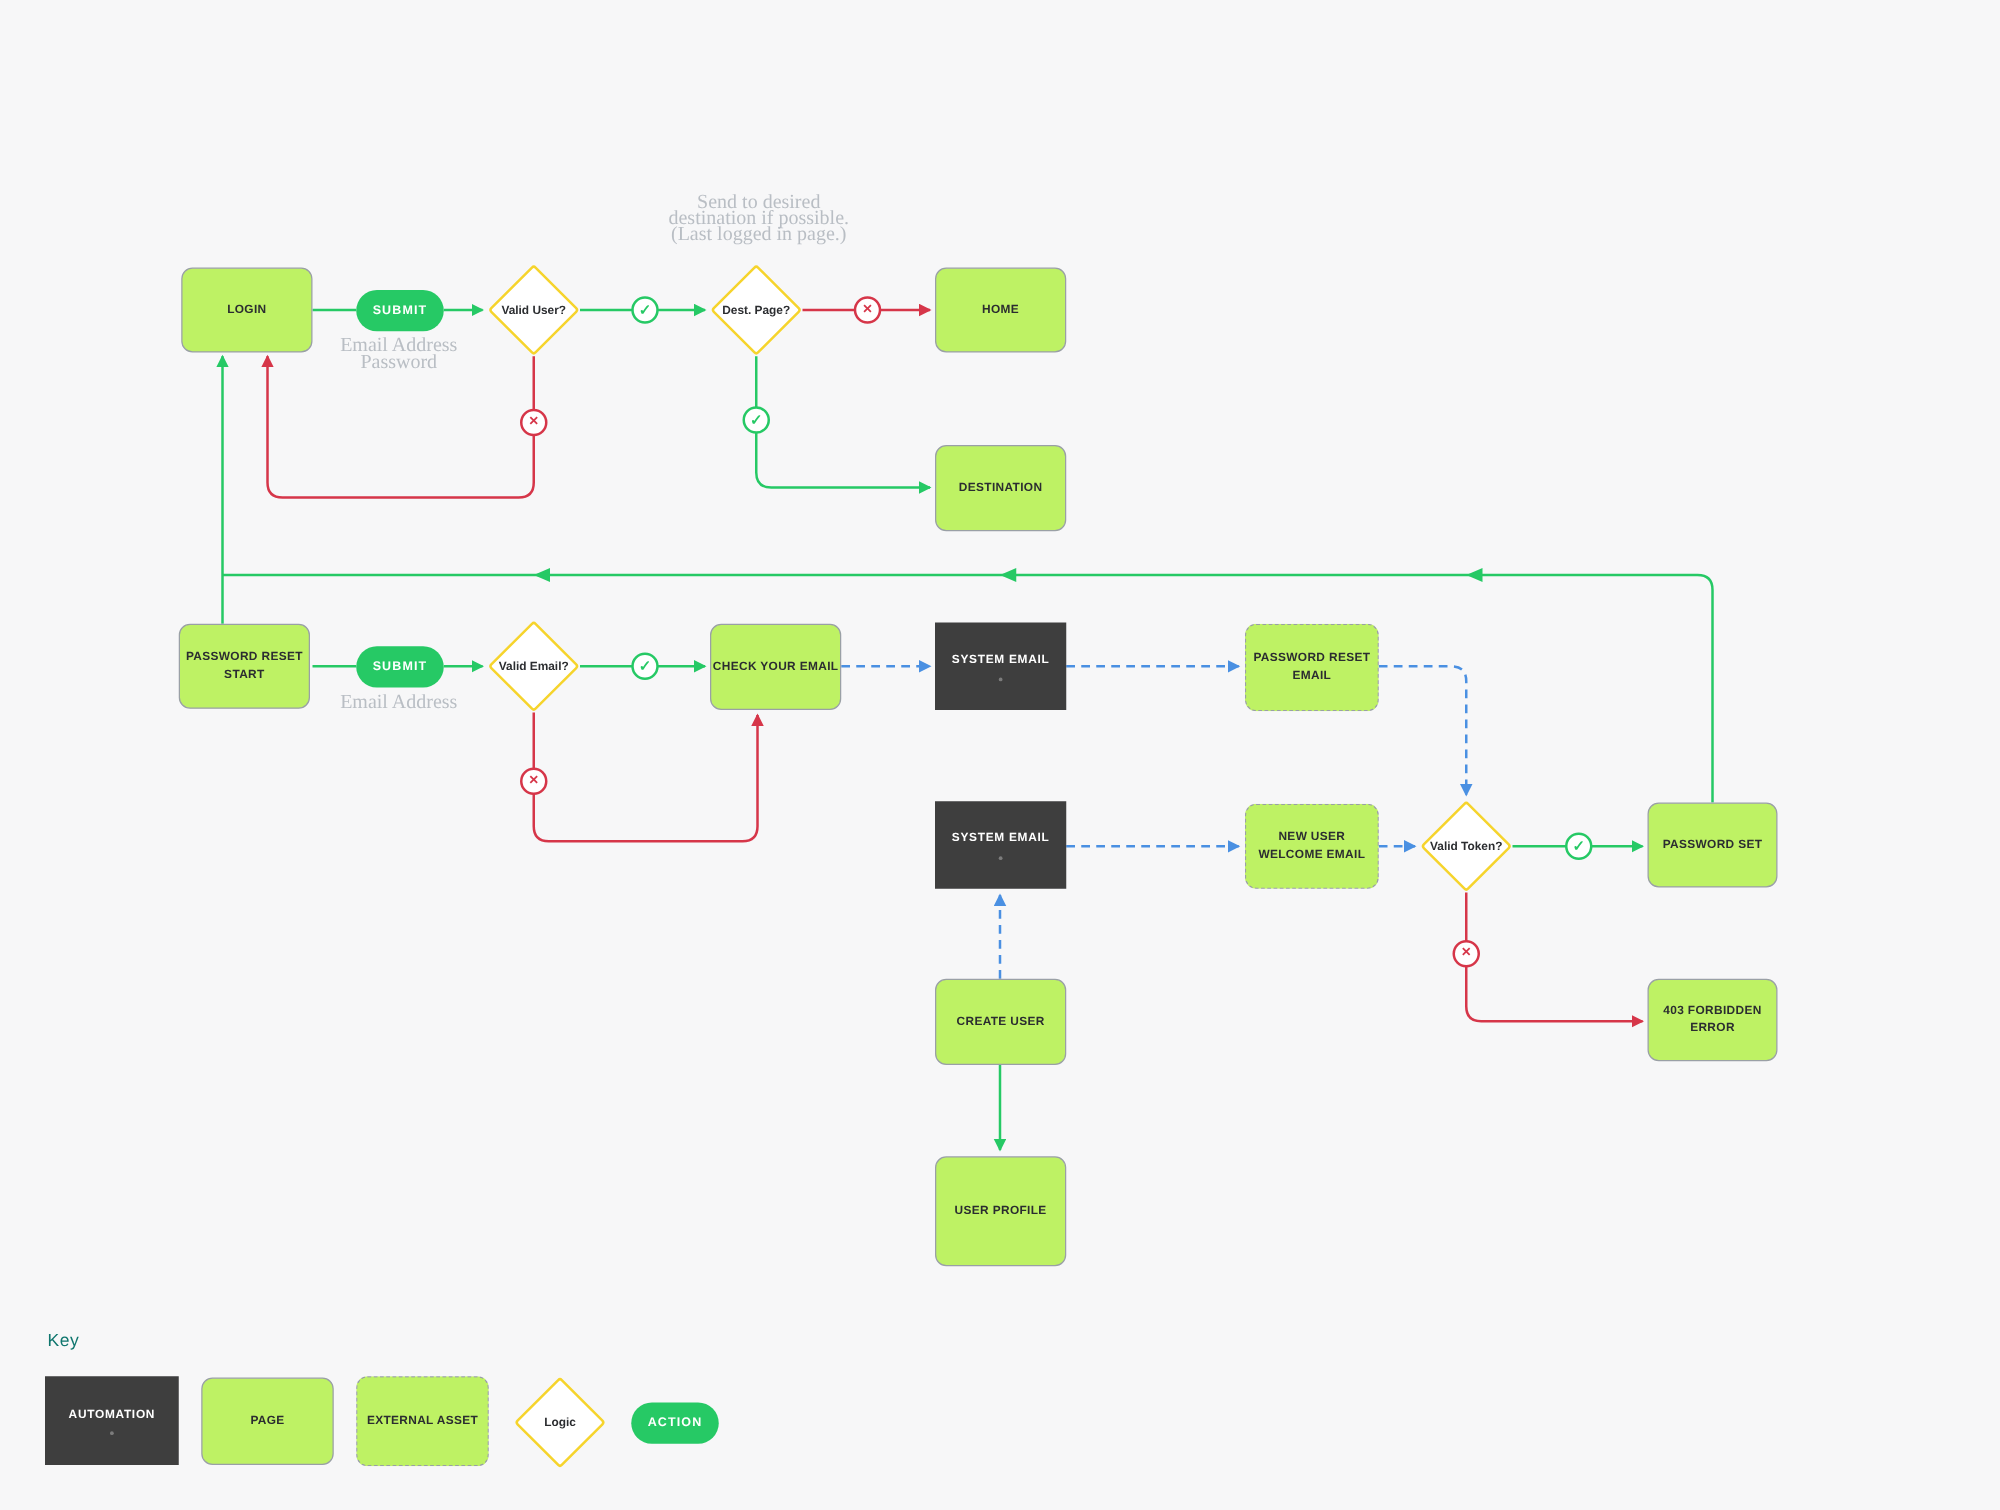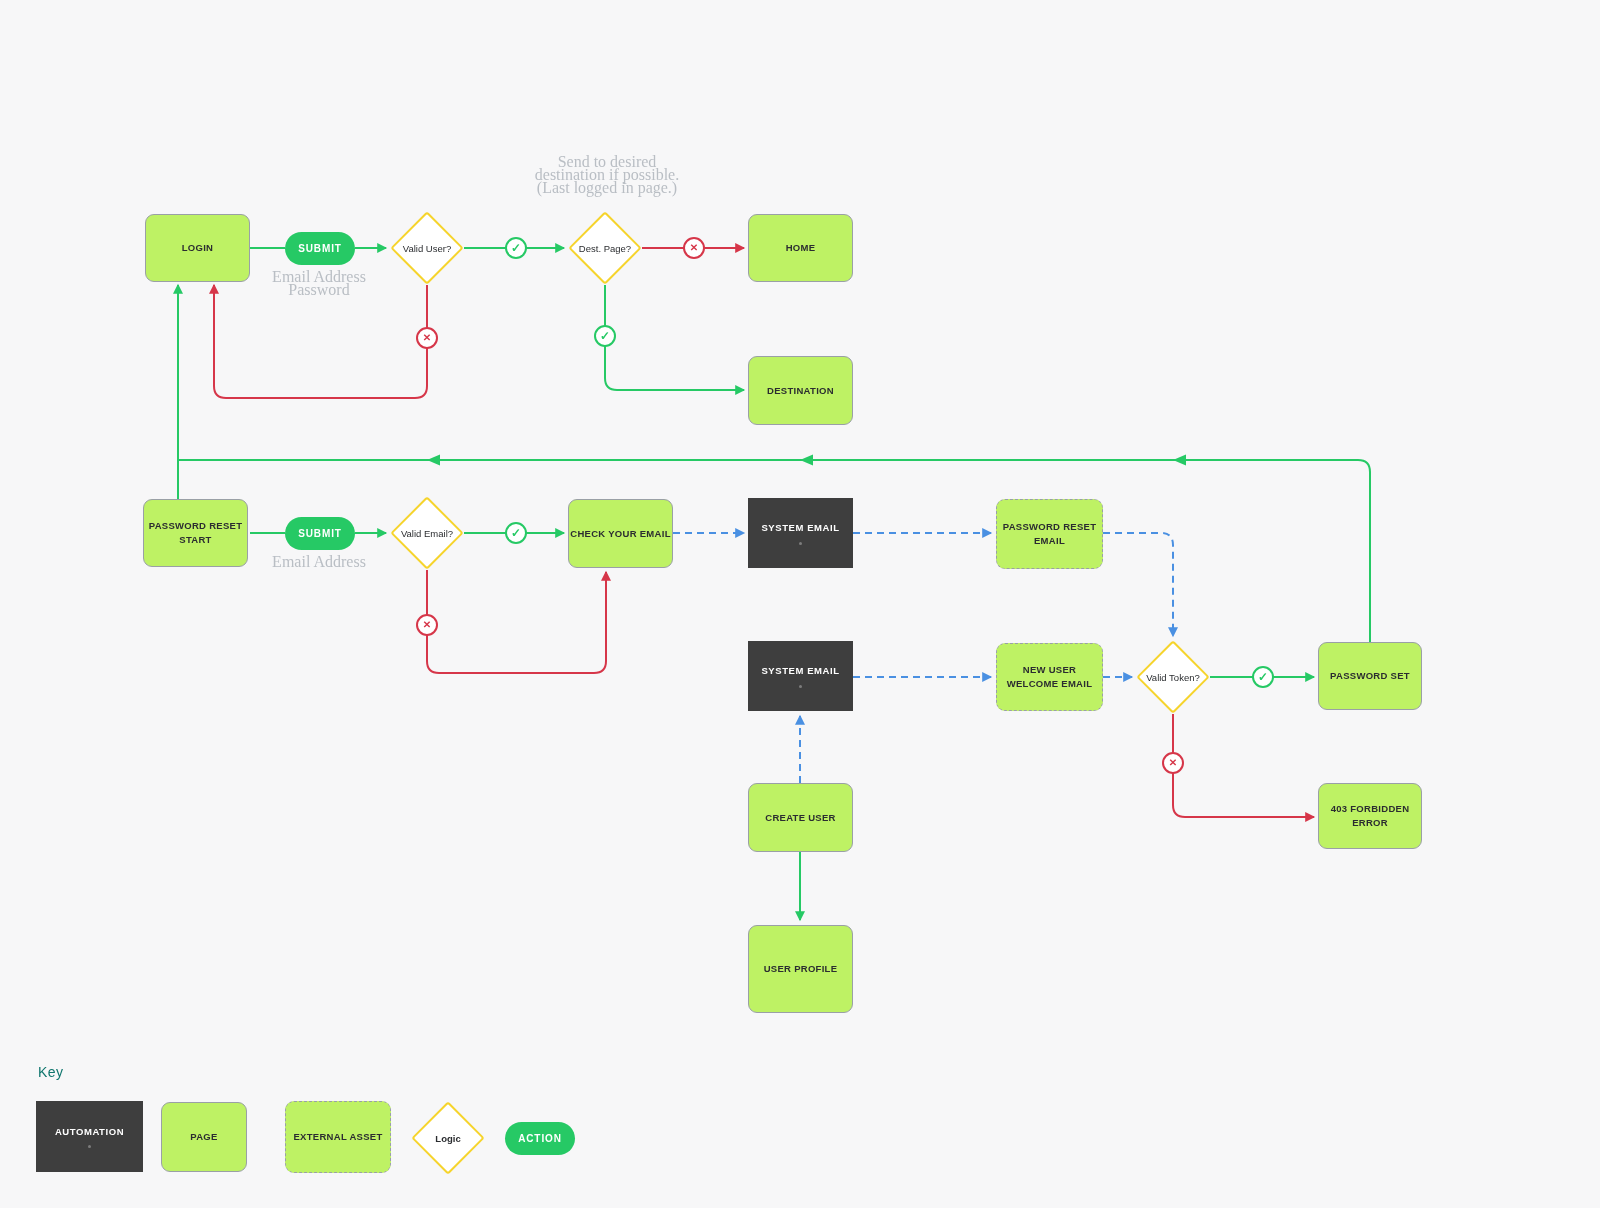--- a/index.html
+++ b/index.html
@@ -16,21 +16,21 @@
   .dashbox{border:1.6px dashed #9aa0a6;}
   .mark{width:3px;height:3px;border-radius:50%;background:rgba(255,255,255,.32);margin-top:7px;}
 
   .pill{position:absolute;z-index:2;background:#26c965;border-radius:17px;display:flex;align-items:center;justify-content:center;}
   .pill .lbl{color:#ffffff;font-size:10px;font-weight:bold;letter-spacing:.09em;}
 
   .diamond{position:absolute;z-index:2;width:74px;height:74px;}
   .diamond .shape{position:absolute;left:11px;top:11px;width:52px;height:52px;box-sizing:border-box;
        background:#ffffff;border:2px solid #f6d42c;border-radius:3px;transform:rotate(45deg);}
   .diamond .dlbl{position:absolute;inset:0;display:flex;align-items:center;justify-content:center;
-       font-size:9.5px;font-weight:400;color:#2b2d30;white-space:nowrap;}
+       font-size:9.5px;font-weight:700;color:#2b2d30;white-space:nowrap;}
 
   .circle{position:absolute;z-index:3;width:22px;height:22px;box-sizing:border-box;border-radius:50%;
        background:#ffffff;border:2px solid;display:flex;align-items:center;justify-content:center;
        font-weight:bold;line-height:1;}
   .c-green{border-color:#26c965;color:#26c965;font-size:12px;}
   .c-red{border-color:#d63649;color:#d63649;font-size:10px;}
 
   .note{position:absolute;z-index:2;text-align:center;color:#b9bec4;font-size:16px;line-height:12.8px;font-family:Liberation Serif, serif;}
   .keytitle{position:absolute;z-index:2;font-size:14px;color:#0f766e;letter-spacing:.03em;}
 </style>
@@ -208,21 +208,21 @@
     <span class="lbl nowrap">USER PROFILE</span>
   </div>
 
   <div class="keytitle" style="left:38px;top:1064px">Key</div>
 
   <div class="box dark" style="left:36px;top:1101px;width:107px;height:71px">
     <span class="lbl nowrap">AUTOMATION</span>
     <span class="mark"></span>
   </div>
 
-  <div class="box" style="left:161px;top:1102px;width:86px;height:70px">
+  <div class="box" style="left:161px;top:1102px;width:106px;height:70px">
     <span class="lbl nowrap">PAGE</span>
   </div>
 
   <div class="box dashbox" style="left:285px;top:1101px;width:106px;height:72px">
     <span class="lbl nowrap">EXTERNAL ASSET</span>
   </div>
 
   <div class="diamond" style="left:411px;top:1101px">
     <div class="shape"></div>
     <div class="dlbl" style="font-weight:700">Logic</div>

